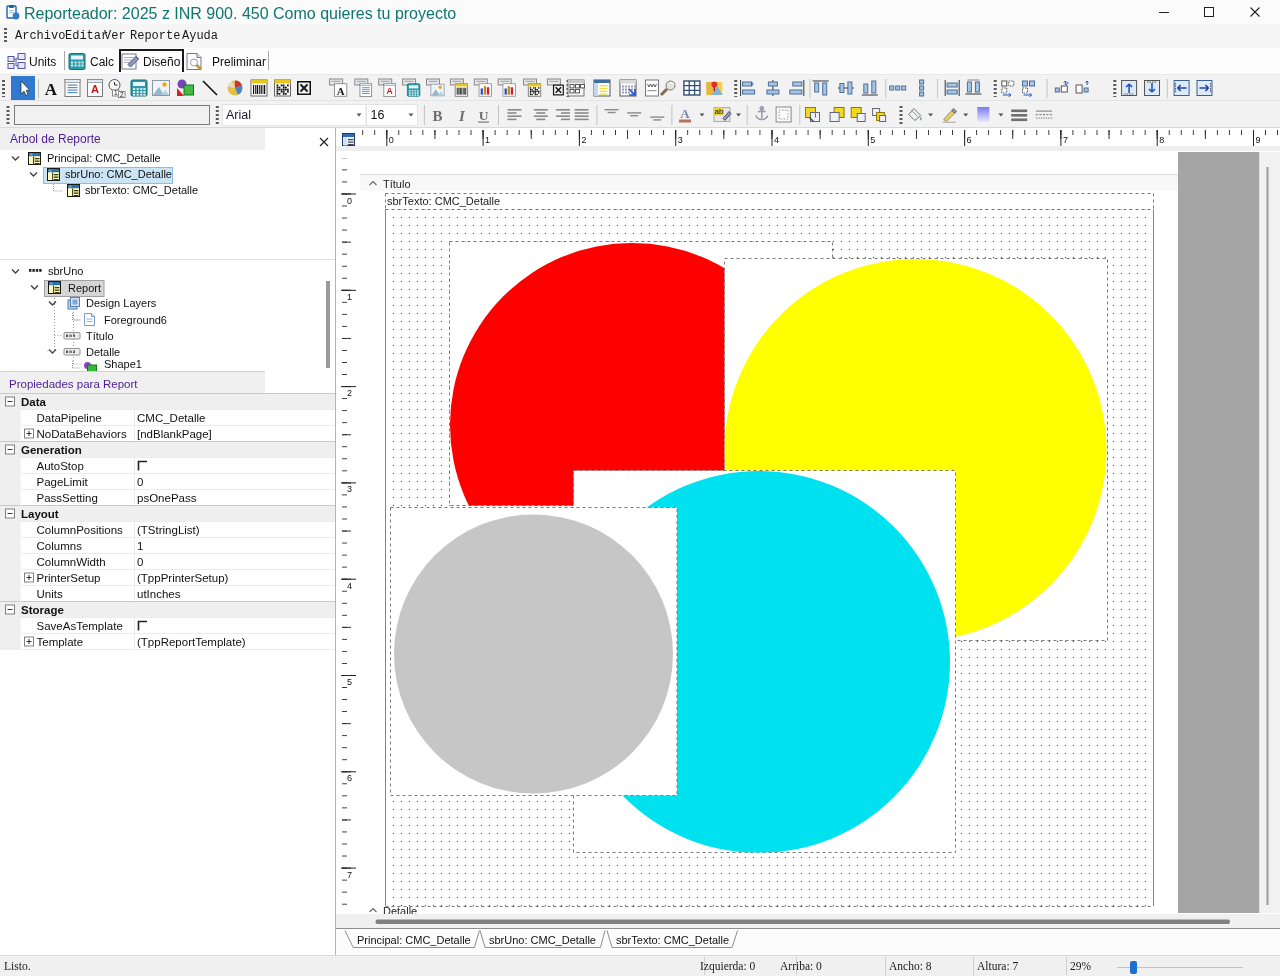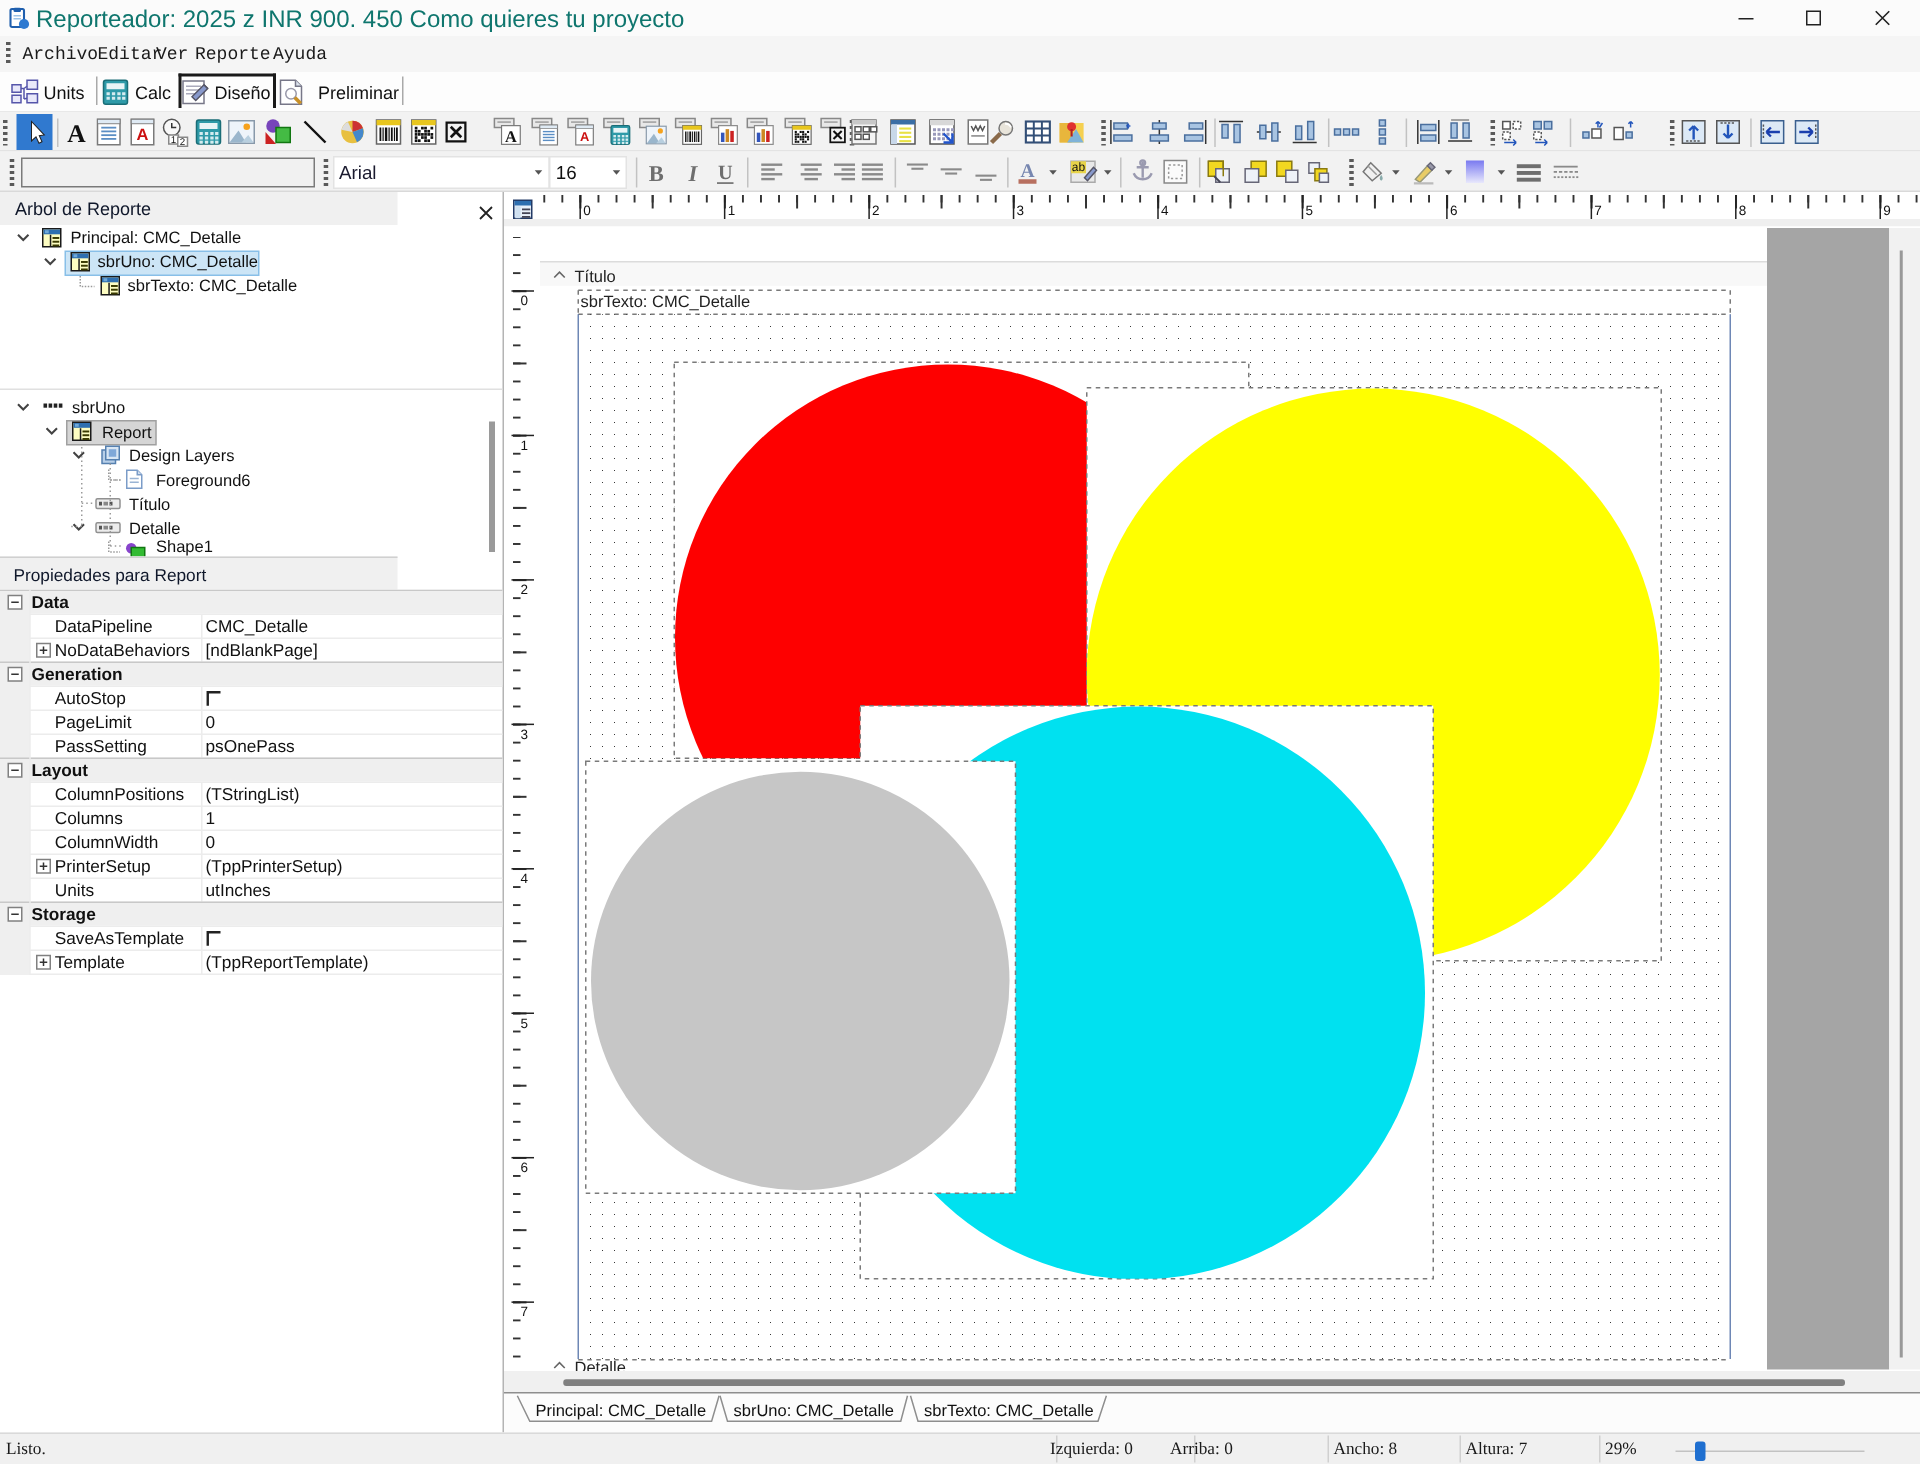--- a/index.html
+++ b/index.html
@@ -10,21 +10,21 @@
 .winbtn { top:4px; width:16px; height:16px; color:#222; }
 #menubar { left:0; top:24px; width:1280px; height:24px; background:#f5f5f5; }
 .menuitem { top:29px; font-size:12px; color:#1a1a1a;font-family:Liberation Mono, monospace; }
 #tabrow { left:0; top:48px; width:1280px; height:27px; background:#fdfdfd; border-bottom:1px solid #e8e8e8; }
 .tabtxt { top:55px; font-size:12px; color:#111; }
 .tabsep { top:51px; width:1px; height:19px; background:#a9a9a9; }
 #toolbar1 { left:0; top:75px; width:1280px; height:26px; background:#f2f2f2; border-bottom:1px solid #e3e3e3; }
 #toolbar2 { left:0; top:101px; width:1280px; height:27px; background:#f2f2f2; border-bottom:1px solid #d9d9d9; }
 .grip { width:4px; background-image:repeating-linear-gradient(#5a5a5a 0 2px, transparent 2px 4px); background-size:3px 100%; background-repeat:no-repeat; }
 #leftpanel { left:0; top:128px; width:336px; height:827px; background:#fff; border-right:1px solid #b4b4b4; }
-.panelhead { left:0; width:265px; height:22px; background:#f0f0f0; font-size:12px; color:#0f172a; }
+.panelhead { left:0; width:265px; height:22px; background:#f0f0f0; font-size:12px; color:#4c1d95; }
 #statusbar { left:0; top:955px; width:1280px; height:21px; background:#f0f0f0; border-top:1px solid #d9d9d9; font-size:12px; color:#222; }
 .ssep { top:957px; width:1px; height:18px; background:#d0d0d0; }
 .stxt { top:960px; font-size:11.5px; color:#1a1a1a;font-family:Liberation Serif, serif; }
 </style></head>
 <body>
 
 <div class="abs" id="titlebar"></div>
 <svg class="abs" style="left:5px;top:5px" width="15" height="15" viewBox="0 0 15 15">
   <rect x="2" y="1" width="9" height="12" rx="1" fill="#fff" stroke="#1f5fae" stroke-width="1.4"></rect>
   <rect x="4" y="0" width="5" height="3" rx="1" fill="#1f5fae"></rect>

